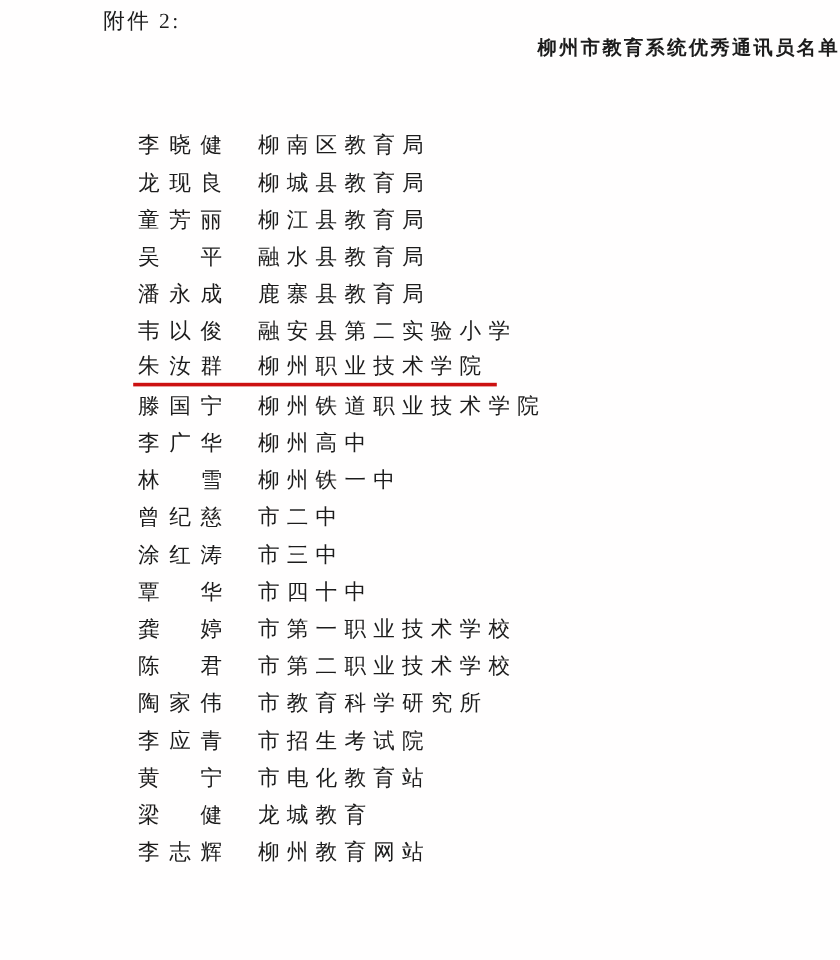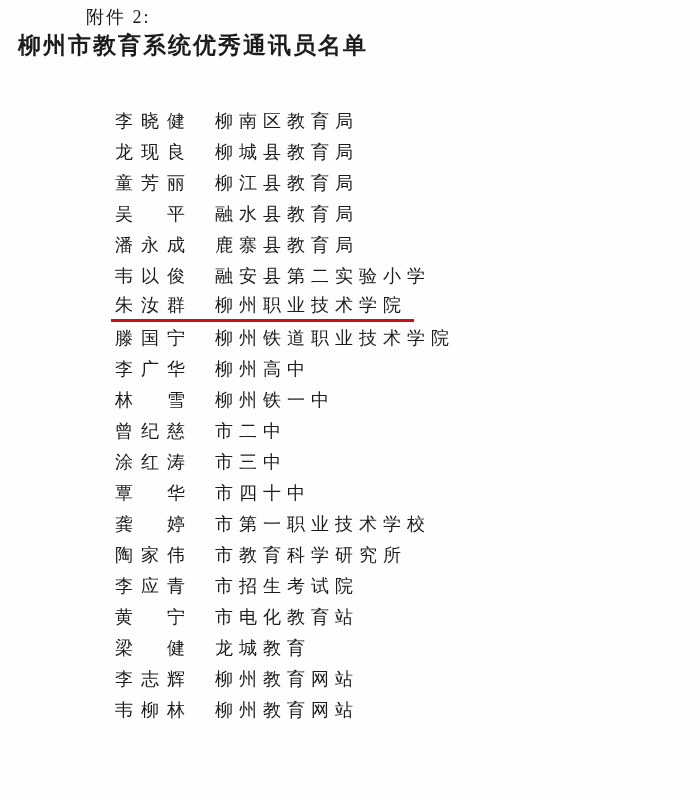--- a/index.html
+++ b/index.html
@@ -25,22 +25,22 @@
     white-space: pre;
   }
   .title {
     position: absolute;
     top: 30px;
     left: 0;
     width: 700px;
     margin: 0;
     box-sizing: border-box;
     padding-left: 18px;
-    text-align: left;
-    font-size: 23px;
+    text-align: right;
+    font-size: 16px;
     font-weight: bold;
     letter-spacing: 2px;
   }
   .roster {
     position: absolute;
     top: 105px;
     left: 115px;
   }
   .row {
     height: 31px;
@@ -83,20 +83,20 @@
       <div class="row"><span class="pair"><span class="name">潘永成</span><span class="org">鹿寨县教育局</span></span></div>
       <div class="row"><span class="pair"><span class="name">韦以俊</span><span class="org">融安县第二实验小学</span></span></div>
       <div class="row"><span class="pair highlighted"><span class="name">朱汝群</span><span class="org">柳州职业技术学院</span></span></div>
       <div class="row"><span class="pair"><span class="name">滕国宁</span><span class="org">柳州铁道职业技术学院</span></span></div>
       <div class="row"><span class="pair"><span class="name">李广华</span><span class="org">柳州高中</span></span></div>
       <div class="row"><span class="pair"><span class="name">林　雪</span><span class="org">柳州铁一中</span></span></div>
       <div class="row"><span class="pair"><span class="name">曾纪慈</span><span class="org">市二中</span></span></div>
       <div class="row"><span class="pair"><span class="name">涂红涛</span><span class="org">市三中</span></span></div>
       <div class="row"><span class="pair"><span class="name">覃　华</span><span class="org">市四十中</span></span></div>
       <div class="row"><span class="pair"><span class="name">龚　婷</span><span class="org">市第一职业技术学校</span></span></div>
+      <div class="row"><span class="pair"><span class="name">陈　君</span><span class="org">市第二职业技术学校</span></span></div>
       <div class="row"><span class="pair"><span class="name">陶家伟</span><span class="org">市教育科学研究所</span></span></div>
       <div class="row"><span class="pair"><span class="name">李应青</span><span class="org">市招生考试院</span></span></div>
       <div class="row"><span class="pair"><span class="name">黄　宁</span><span class="org">市电化教育站</span></span></div>
       <div class="row"><span class="pair"><span class="name">梁　健</span><span class="org">龙城教育</span></span></div>
       <div class="row"><span class="pair"><span class="name">李志辉</span><span class="org">柳州教育网站</span></span></div>
-      <div class="row"><span class="pair"><span class="name">韦柳林</span><span class="org">柳州教育网站</span></span></div>
     </div>
 </div>
 
 </body></html>

